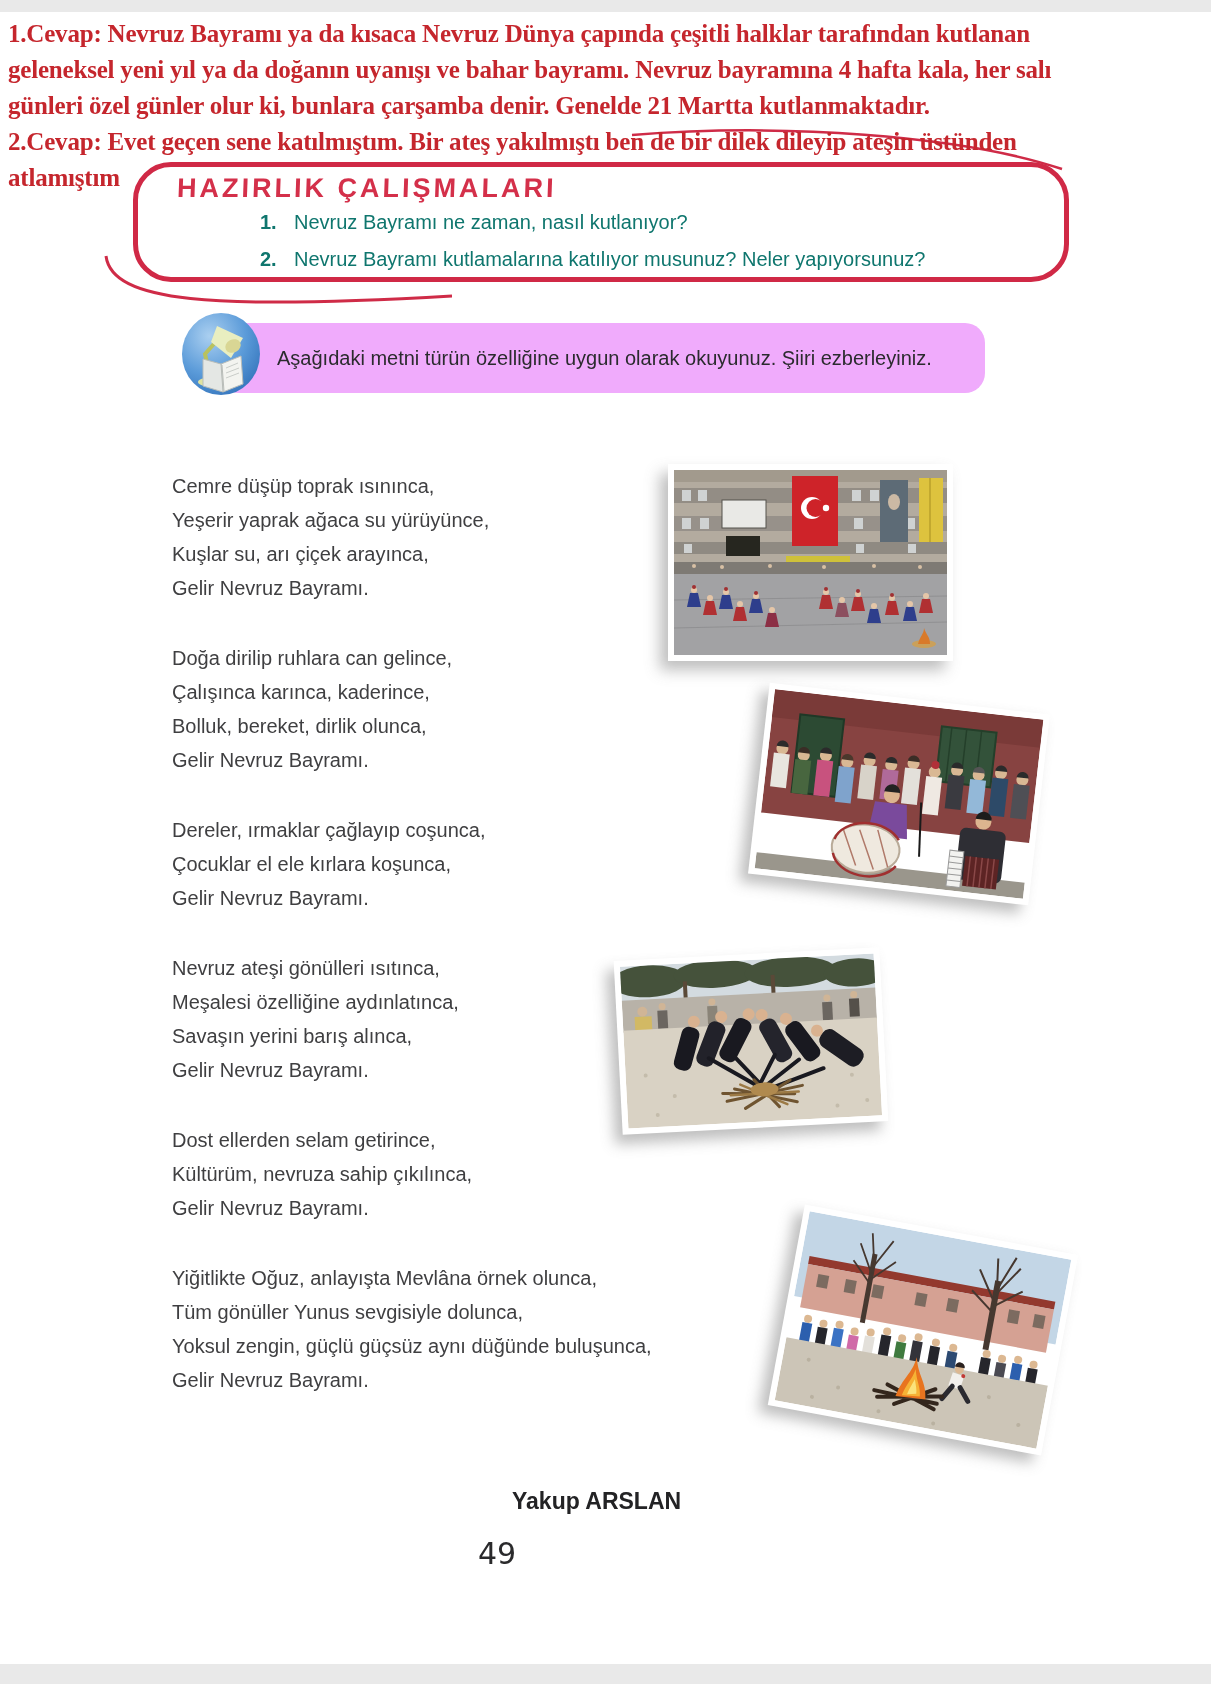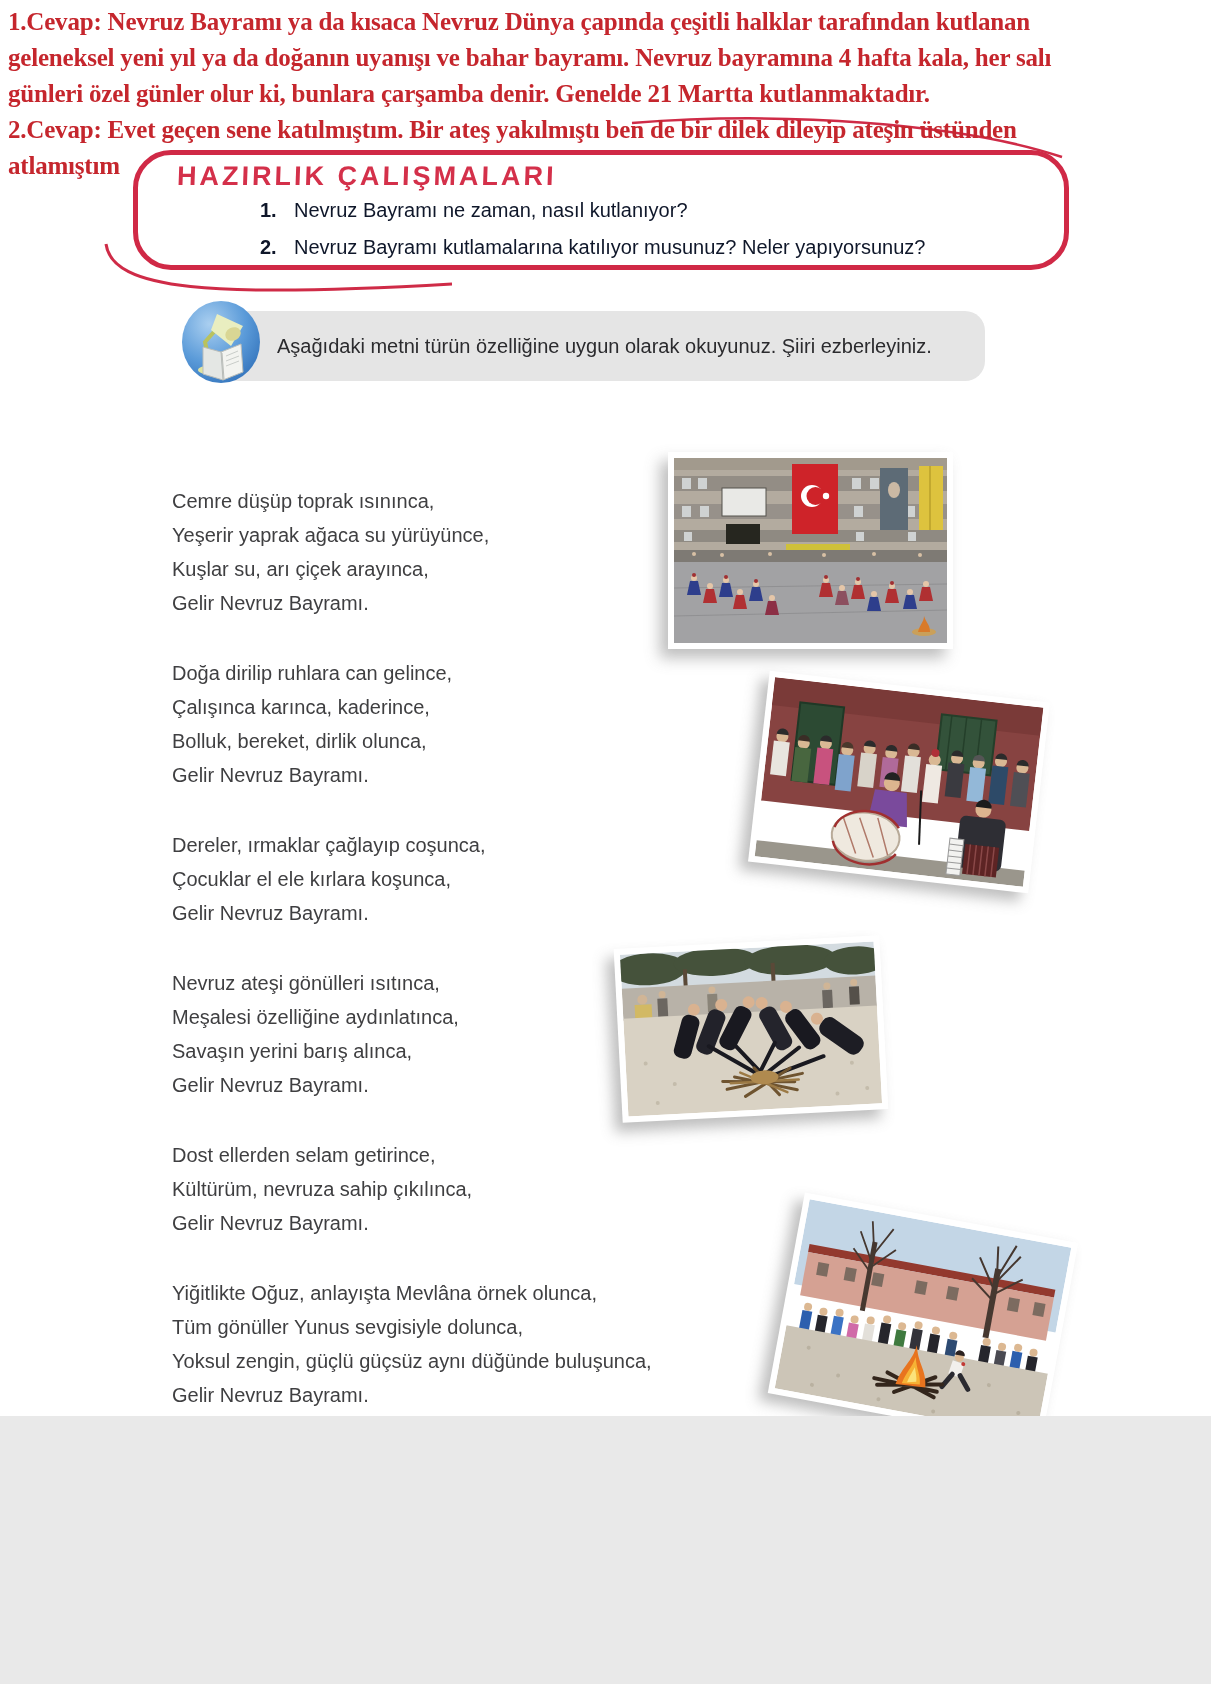--- a/index.html
+++ b/index.html
@@ -1,41 +1,41 @@
 <!DOCTYPE html>
 <html><head>
 <meta charset="utf-8">
 <style>
   html,body{margin:0;padding:0;background:#e9e9e9;}
-  .page{position:relative;width:1211px;height:1416px;background:#ffffff;margin:0 auto;overflow:hidden;
+  .page{position:relative;width:1211px;height:1652px;background:#ffffff;margin:12px auto;overflow:hidden;
         font-family:"Liberation Sans",sans-serif;}
   
   .answers{position:absolute;left:8px;top:4px;color:#c5262d;
            font-family:"Liberation Serif",serif;font-weight:700;font-size:25px;}
   .answers .aline{height:36px;line-height:36px;white-space:nowrap;letter-spacing:-0.2px;}
   
   .deco{position:absolute;left:0;top:0;pointer-events:none;}
   
   .prep-box{position:absolute;left:133px;top:150px;width:936px;height:120px;
             border:5px solid #d02946;border-radius:38px;box-sizing:border-box;background:#fff;}
   .prep-title{position:absolute;left:39px;top:6px;color:#d4304a;font-weight:700;
               font-size:27px;letter-spacing:3px;transform:skewX(-2deg);}
-  .q-row{position:absolute;left:122px;font-size:20px;color:#0f172a;white-space:nowrap;}
+  .q-row{position:absolute;left:122px;font-size:20px;color:#0f766e;white-space:nowrap;}
   .q-row.q1{top:44px;} .q-row.q2{top:81px;}
   .q-num{font-weight:700;display:inline-block;width:34px;}
   
-  .instr-box{position:absolute;left:219px;top:311px;width:766px;height:70px;background:#e5e5e5;
+  .instr-box{position:absolute;left:219px;top:311px;width:766px;height:70px;background:#f0abfc;
              border-radius:20px;}
   .instr-text{position:absolute;left:58px;top:0;height:70px;line-height:70px;font-size:20px;
               color:#2b2b2e;white-space:nowrap;}
   .instr-icon{position:absolute;left:181px;top:300px;width:80px;height:84px;}
   
   .poem-title{position:absolute;left:163px;top:420px;font-size:35px;font-weight:700;
               color:#bf3a2d;letter-spacing:1px;white-space:nowrap;}
-  .poem{position:absolute;left:172px;top:484px;font-size:20px;color:#3f3f41;}
+  .poem{position:absolute;left:172px;top:457px;font-size:20px;color:#3f3f41;}
   .stanza{margin-bottom:36px;}
   .pl{height:34px;line-height:34px;white-space:nowrap;}
   .poem-author{position:absolute;left:512px;top:1476px;font-size:23px;font-weight:700;color:#232325;}
   .page-num{position:absolute;left:478px;top:1524px;font-size:30px;color:#2a2a2c;
             font-family:"DejaVu Sans",sans-serif;}
   
   .photo{position:absolute;background:#ffffff;padding:6px;box-shadow:-8px 9px 14px rgba(110,110,110,.45);}
   .photo svg{display:block;}
   .photo1{left:668px;top:452px;}
   .photo2{left:758px;top:686px;transform:rotate(6.5deg);}

